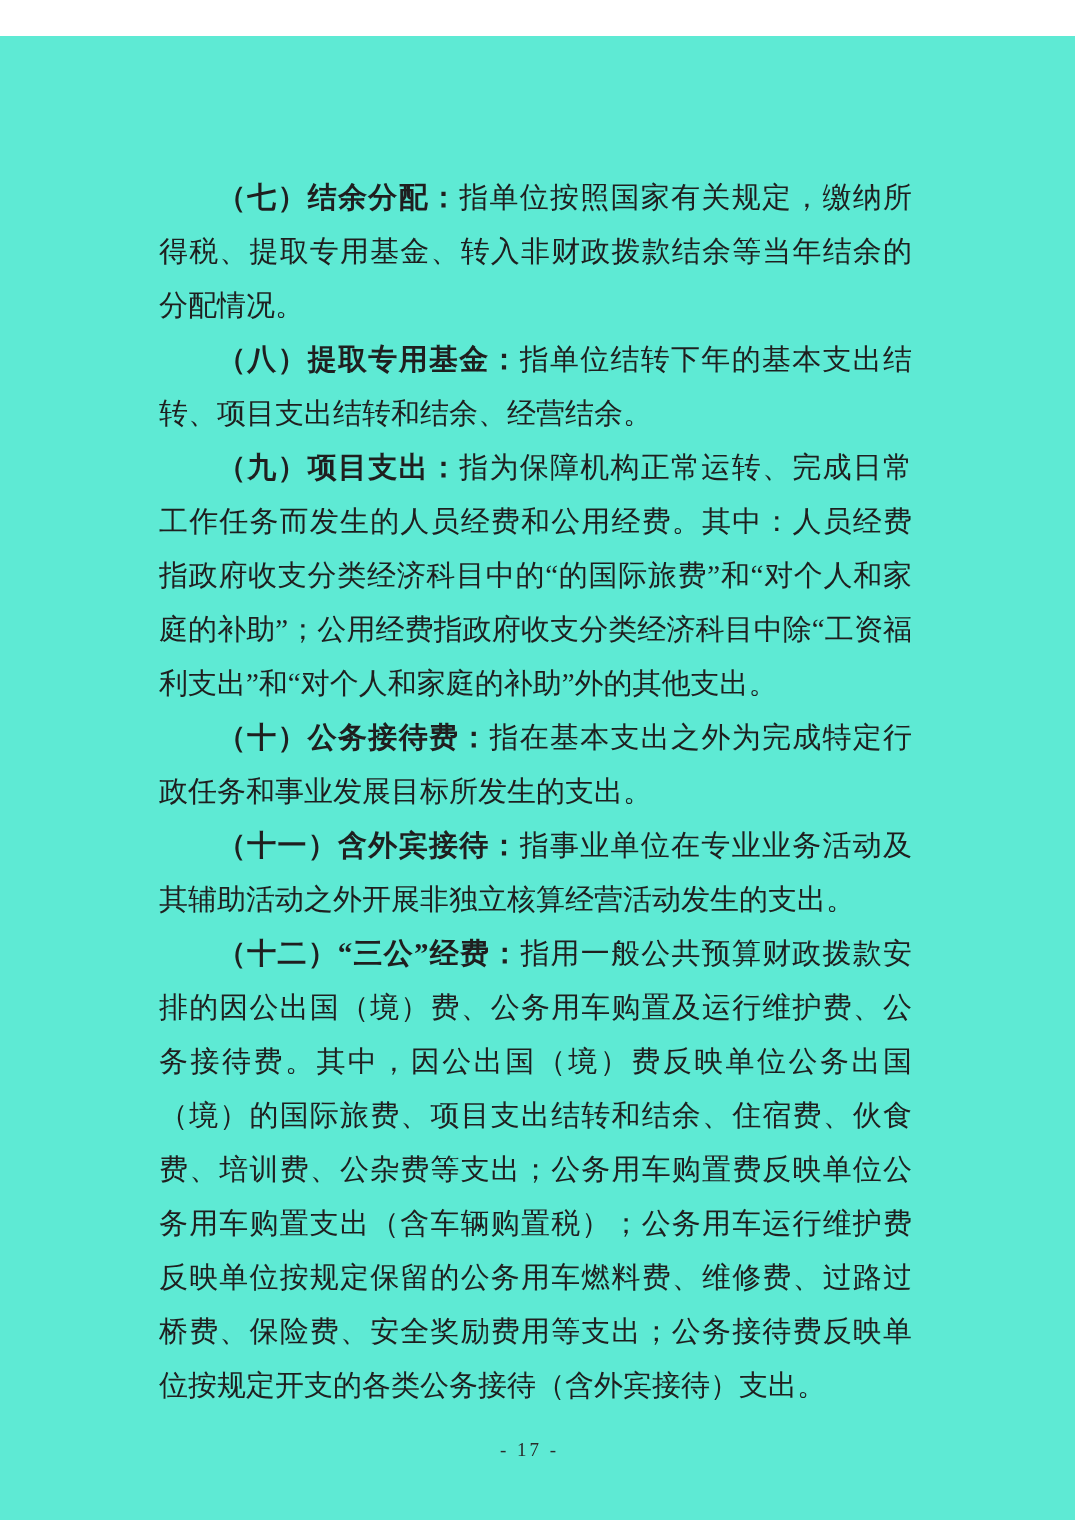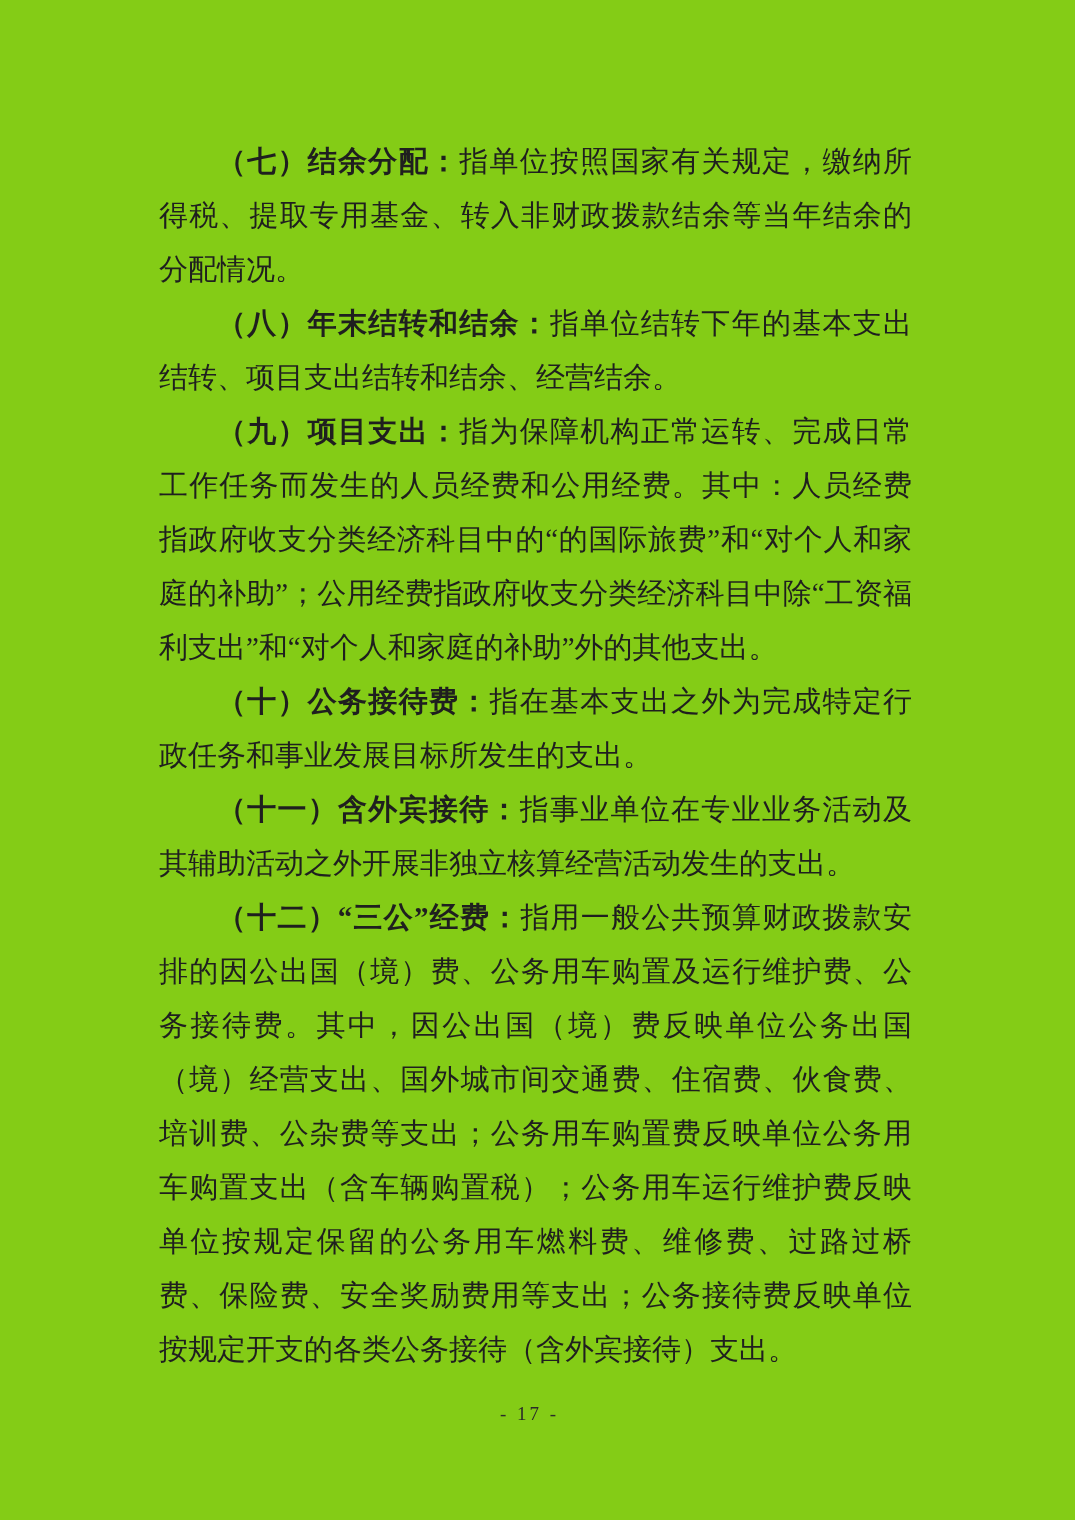--- a/index.html
+++ b/index.html
@@ -12,21 +12,22 @@
     width: 1075px;
     height: 1520px;
     position: relative;
     overflow: hidden;
     font-family: "Liberation Serif", "DejaVu Serif", serif;
     color: #1f1f1f;
   }
   .page {
     position: absolute;
     inset: 0;
-    background: #84cc16;
+    background: #5eead4;
+    margin-top: 36px;
   }
   .content {
     position: absolute;
     left: 159px;
     top: 134px;
     width: 753px;
   }
   .para {
     margin: 0;
     font-size: 29px;
@@ -53,29 +54,29 @@
 </style>
 </head>
 <body>
 
 <div class="page">
 
   <main class="content">
 
     <p class="para"><span class="label">（七）结余分配：</span><span>指单位按照国家有关规定，缴纳所得税、提取专用基金、转入非财政拨款结余等当年结余的分配情况。</span></p>
 
-    <p class="para"><span class="label">（八）年末结转和结余：</span><span>指单位结转下年的基本支出结转、项目支出结转和结余、经营结余。</span></p>
+    <p class="para"><span class="label">（八）提取专用基金：</span><span>指单位结转下年的基本支出结转、项目支出结转和结余、经营结余。</span></p>
 
     <p class="para"><span class="label">（九）项目支出：</span><span>指为保障机构正常运转、完成日常工作任务而发生的人员经费和公用经费。其中：人员经费指政府收支分类经济科目中的“的国际旅费”和“对个人和家庭的补助”；公用经费指政府收支分类经济科目中除“工资福利支出”和“对个人和家庭的补助”外的其他支出。</span></p>
 
     <p class="para"><span class="label">（十）公务接待费：</span><span>指在基本支出之外为完成特定行政任务和事业发展目标所发生的支出。</span></p>
 
     <p class="para"><span class="label">（十一）含外宾接待：</span><span>指事业单位在专业业务活动及其辅助活动之外开展非独立核算经营活动发生的支出。</span></p>
 
-    <p class="para"><span class="label">（十二）“三公”经费：</span><span>指用一般公共预算财政拨款安排的因公出国（境）费、公务用车购置及运行维护费、公务接待费。其中，因公出国（境）费反映单位公务出国（境）经营支出、国外城市间交通费、住宿费、伙食费、培训费、公杂费等支出；公务用车购置费反映单位公务用车购置支出（含车辆购置税）；公务用车运行维护费反映单位按规定保留的公务用车燃料费、维修费、过路过桥费、保险费、安全奖励费用等支出；公务接待费反映单位按规定开支的各类公务接待（含外宾接待）支出。</span></p>
+    <p class="para"><span class="label">（十二）“三公”经费：</span><span>指用一般公共预算财政拨款安排的因公出国（境）费、公务用车购置及运行维护费、公务接待费。其中，因公出国（境）费反映单位公务出国（境）的国际旅费、项目支出结转和结余、住宿费、伙食费、培训费、公杂费等支出；公务用车购置费反映单位公务用车购置支出（含车辆购置税）；公务用车运行维护费反映单位按规定保留的公务用车燃料费、维修费、过路过桥费、保险费、安全奖励费用等支出；公务接待费反映单位按规定开支的各类公务接待（含外宾接待）支出。</span></p>
 
   </main>
 
   <footer class="page-footer">
     <span>- 17 -</span>
   </footer>
 
 </div>
 
 </body></html>

